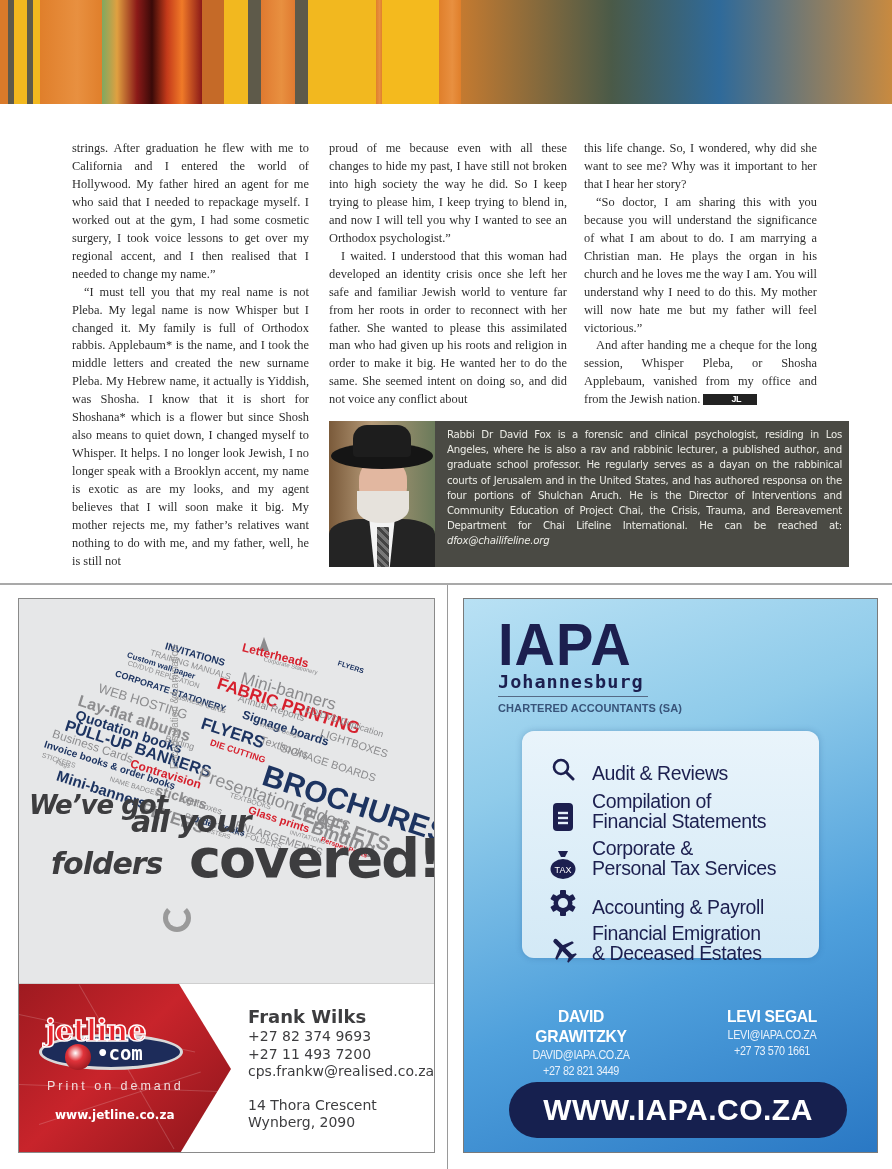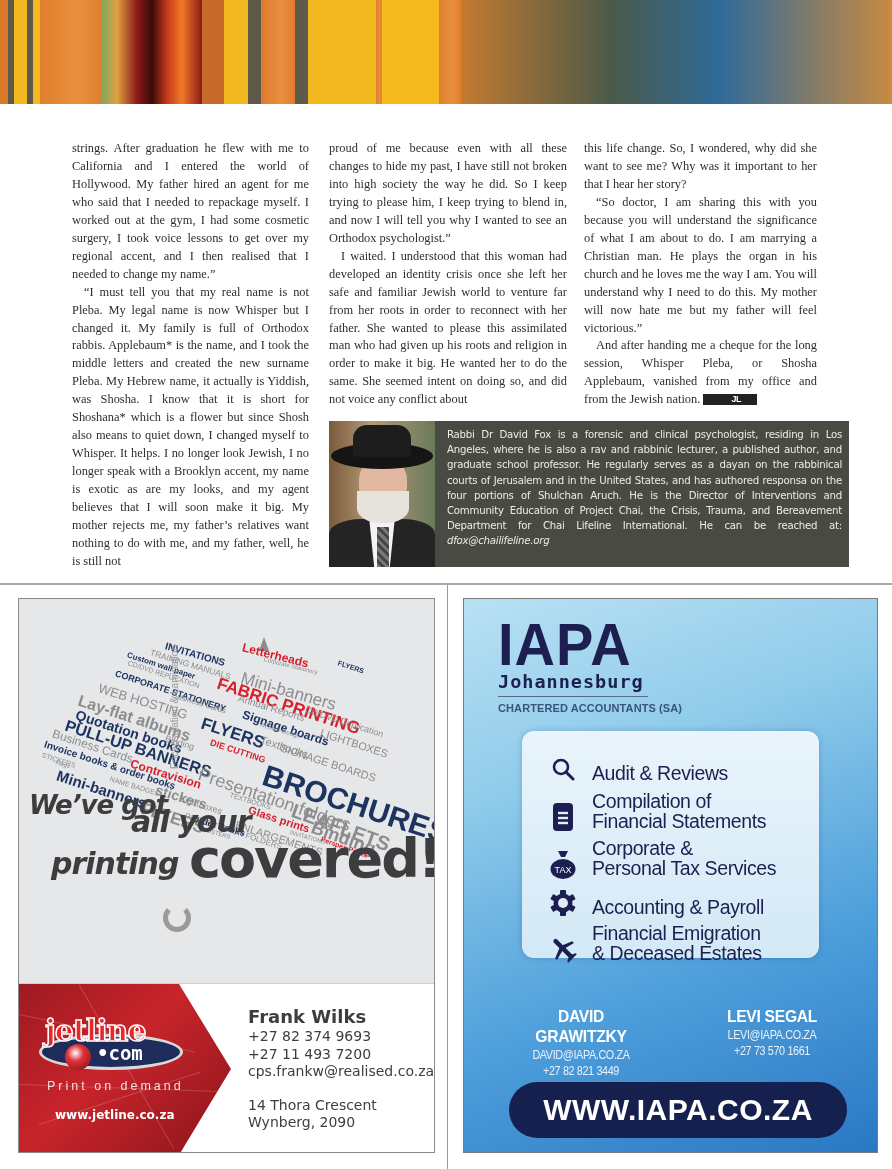--- a/index.html
+++ b/index.html
@@ -186,21 +186,21 @@
       <span class="w greyb" style="left: 290px; top: 218px; font-size: 18px; transform: rotate(20deg);">Binding</span>
       <span class="w navy" style="left: 172px; top: 215px; font-size: 9px; transform: rotate(16deg);">Order Books</span>
       <span class="w grey" style="left: 183px; top: 227px; font-size: 6px; transform: rotate(16deg);">POSTERS</span>
       <span class="w grey" style="left: 270px; top: 230px; font-size: 6px; transform: rotate(16deg);">INVITATIONS</span>
       <span class="w red" style="left: 301px; top: 236px; font-size: 7px; transform: rotate(20deg);">Perspex Prints</span>
     </div>
   <div class="shaft">Encapsulation &amp; Lamination</div>
   <div class="hook"></div>
   <div class="slogan s1">We’ve got</div>
   <div class="slogan s2">all your</div>
-  <div class="slogan s3">printing</div>
+  <div class="slogan s3">folders</div>
   <div class="slogan s4">covered!</div>
 
   <div class="jet-bottom">
     <div class="jet-red">
       <div class="facet" style="left:0;top:30px;width:180px;transform:rotate(12deg)"></div>
       <div class="facet" style="left:20px;top:140px;width:170px;transform:rotate(-18deg)"></div>
       <div class="facet" style="left:60px;top:0;width:190px;transform:rotate(60deg)"></div>
       <div class="facet" style="left:0;top:100px;width:200px;transform:rotate(2deg)"></div>
       <div class="jet-logo">
         <div class="oval"></div>

